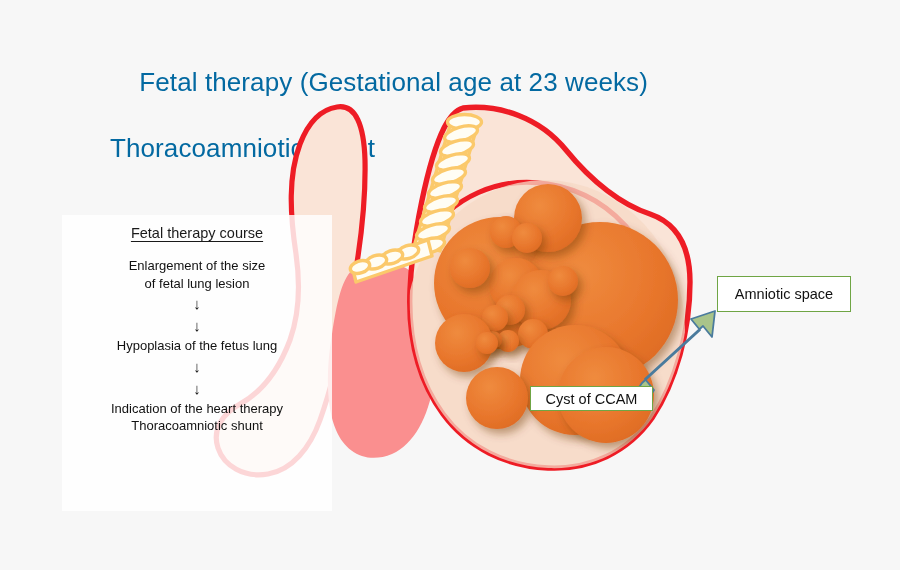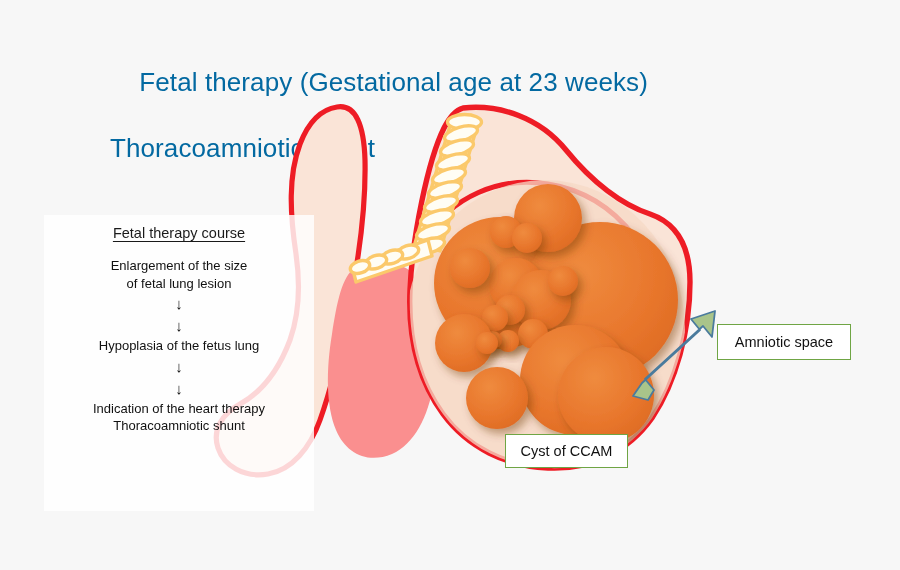--- a/index.html
+++ b/index.html
@@ -19,21 +19,21 @@
     color:#0369a1;white-space:pre;
     letter-spacing:.1px;
   }
   .title .l2{display:block;}
 
   
   svg.art{position:absolute;left:0;top:0;width:900px;height:570px;}
 
   
   .course-box{
-    position:absolute;left:44px;top:215px;width:270px;height:296px;
+    position:absolute;left:62px;top:215px;width:270px;height:296px;
     background:rgba(255,255,255,.82);
     box-sizing:border-box;
     padding-top:10px;
     text-align:center;
   }
   .course-title{
     font-size:14.5px;color:#1a1a1a;text-decoration:underline;
     text-underline-offset:3px;
     margin:0 0 16px 0;
   }
@@ -46,24 +46,23 @@
 
   
   .callout{
     position:absolute;
     background:#ffffff;
     border:1.6px solid #6fa544;
     font-size:14.5px;color:#111;
     display:flex;align-items:center;justify-content:center;
     box-sizing:border-box;
     white-space:nowrap;
-    margin-top:48px;
   }
   #lbl-amniotic{left:717px;top:276px;width:134px;height:36px;}
-  #lbl-cyst{left:505px;top:386px;width:123px;height:34px;}
+  #lbl-cyst{left:530px;top:386px;width:123px;height:25px;}
 </style>
 </head>
 <body>
 
 <div id="stage">
 
   <div class="title">
     <span>Fetal therapy (Gestational age at 23 weeks)</span>
     <span class="l2">Thoracoamniotic shunt</span>
   </div>

